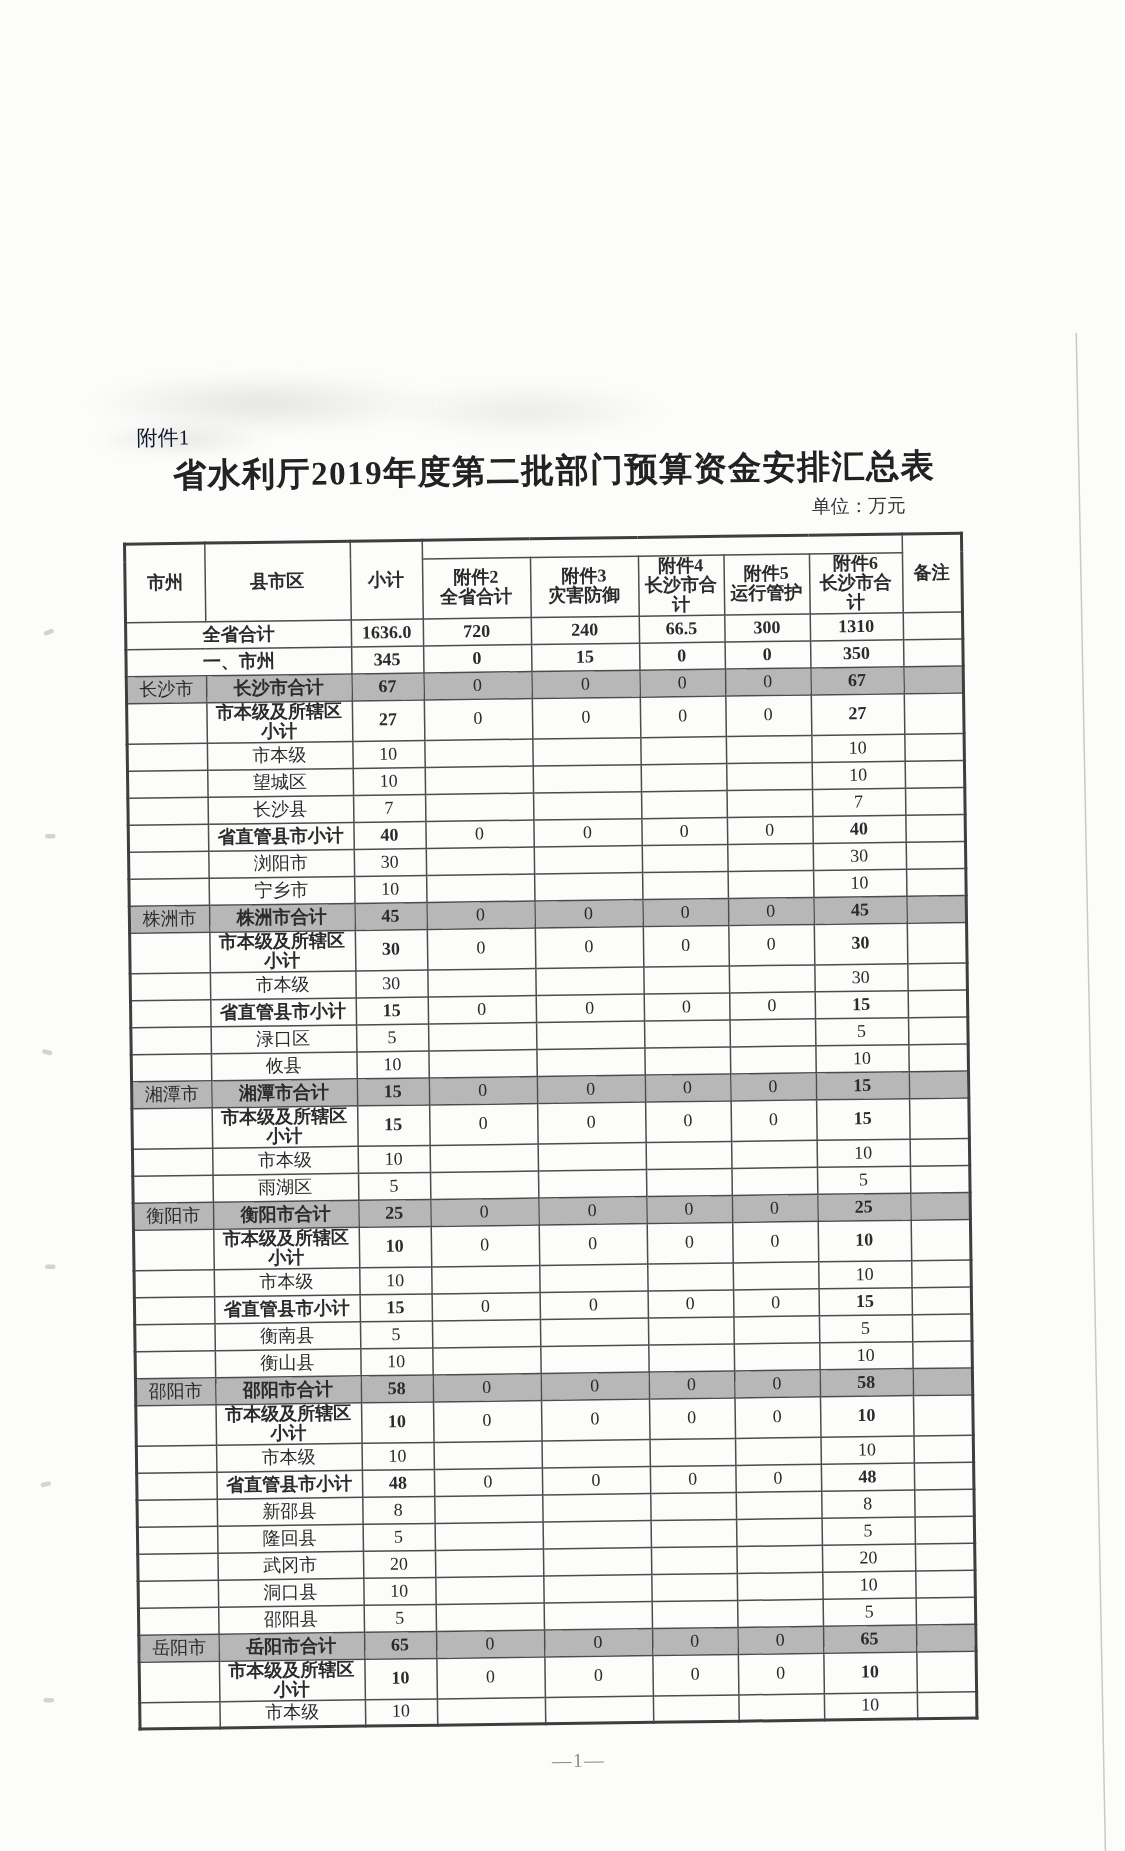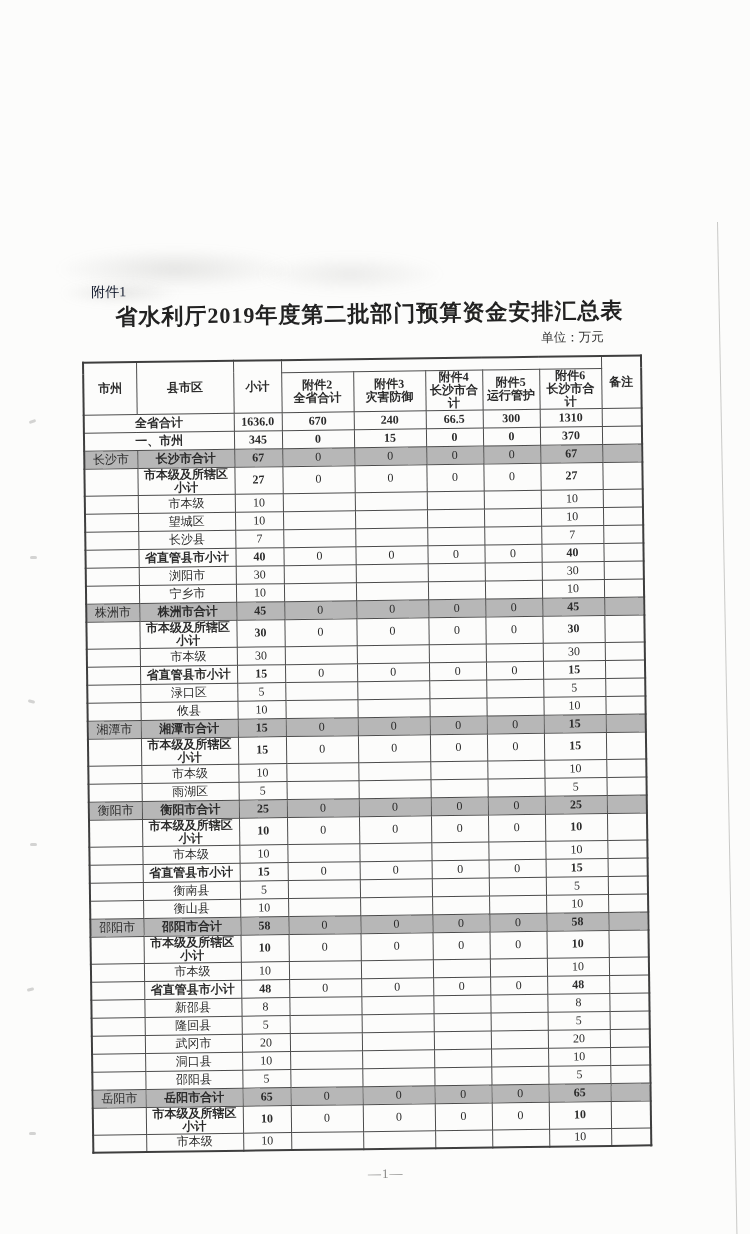--- a/index.html
+++ b/index.html
@@ -113,35 +113,35 @@
         <th>
             <div>附件6</div>
             <div>长沙市合计</div>
           </th>
       </tr>
     </thead>
     <tbody>
         <tr class="r grand">
           <td class="lbl b" colspan="2">全省合计</td>
           <td class="num b">1636.0</td>
-          <td class="num b">670</td>
+          <td class="num b">720</td>
           <td class="num b">240</td>
           <td class="num b">66.5</td>
           <td class="num b">300</td>
           <td class="num b">1310</td>
           <td class="num"></td>
         </tr>
         <tr class="r grand">
           <td class="lbl b" colspan="2">一、市州</td>
           <td class="num b">345</td>
           <td class="num b">0</td>
           <td class="num b">15</td>
           <td class="num b">0</td>
           <td class="num b">0</td>
-          <td class="num b">370</td>
+          <td class="num b">350</td>
           <td class="num"></td>
         </tr>
         <tr class="r city">
           <td class="lbl">长沙市</td>
           <td class="lbl b">长沙市合计</td>
           <td class="num b">67</td>
           <td class="num">0</td>
           <td class="num">0</td>
           <td class="num">0</td>
           <td class="num">0</td>

